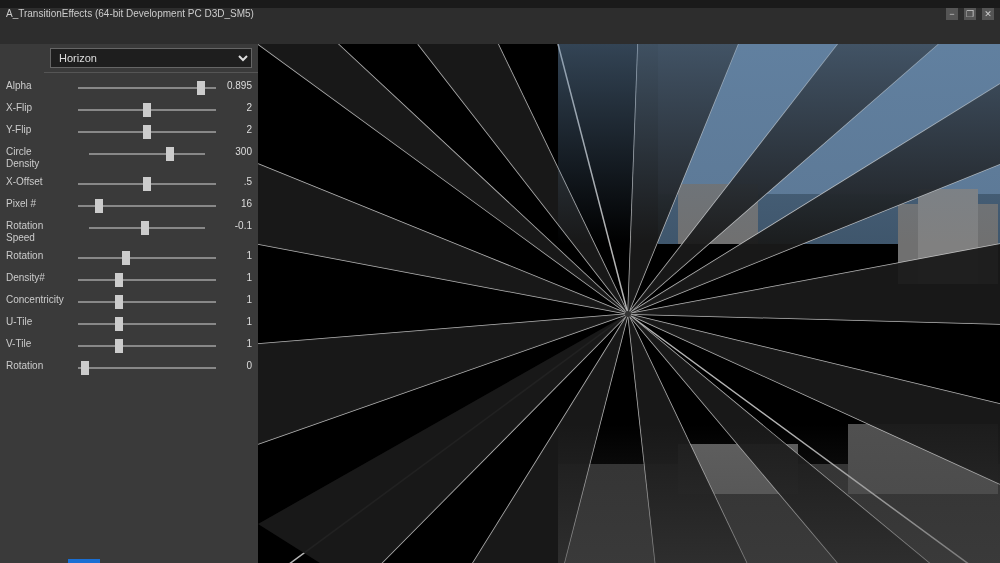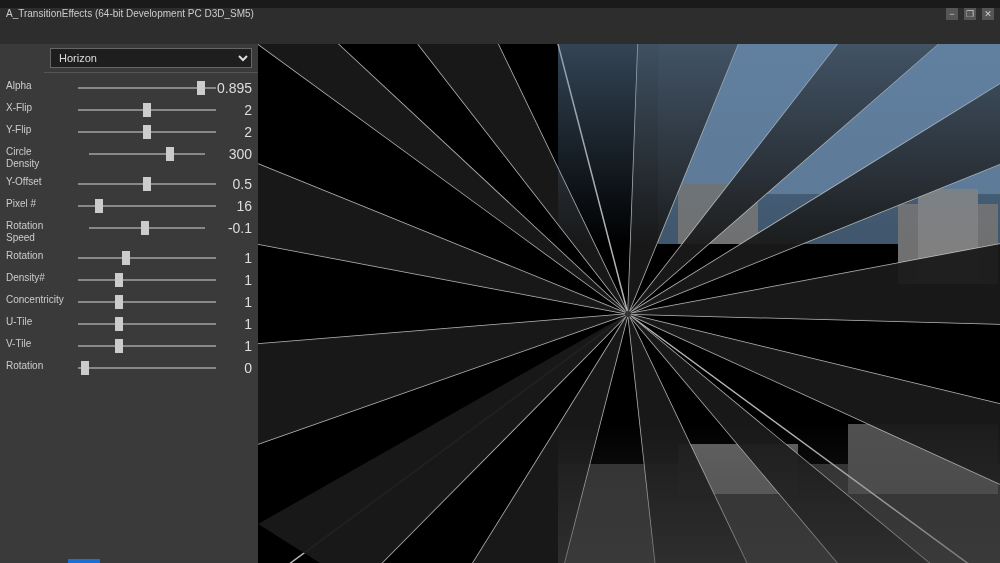--- a/index.html
+++ b/index.html
@@ -120,21 +120,21 @@
       width: 8px;
       height: 14px;
       background: #ccc;
       position: absolute;
       top: -6px;
       transform: translateX(-50%);
       cursor: pointer;
     }
     .slider-value {
       color: #ddd;
-      font-size: 14px;
+      font-size: 10px;
       width: 36px;
       text-align: right;
       min-width: 36px;
     }
 
     
     .color-swatch-row {
       display: flex;
       align-items: center;
       padding: 6px 8px;
@@ -223,27 +223,27 @@
         <div class="slider-row tall">
           <div class="slider-label">Circle<br>Density</div>
           <div class="slider-track-container">
             <div class="slider-track">
               <div class="slider-thumb" style="left: 70%;"></div>
             </div>
           </div>
           <div class="slider-value">300</div>
         </div>
         <div class="slider-row">
-          <div class="slider-label">Y-Offset</div>
+          <div class="slider-label">X-Offset</div>
           <div class="slider-track-container">
             <div class="slider-track">
               <div class="slider-thumb" style="left: 50%;"></div>
             </div>
           </div>
-          <div class="slider-value">0.5</div>
+          <div class="slider-value">.5</div>
         </div>
         <div class="slider-row">
           <div class="slider-label">Pixel #</div>
           <div class="slider-track-container">
             <div class="slider-track">
               <div class="slider-thumb" style="left: 15%;"></div>
             </div>
           </div>
           <div class="slider-value">16</div>
         </div>

